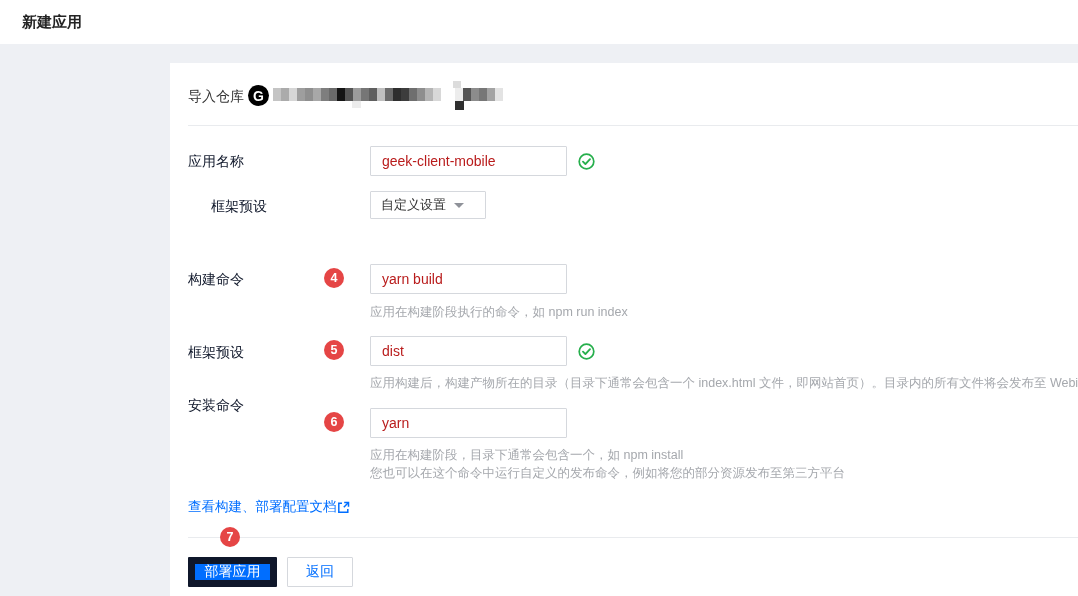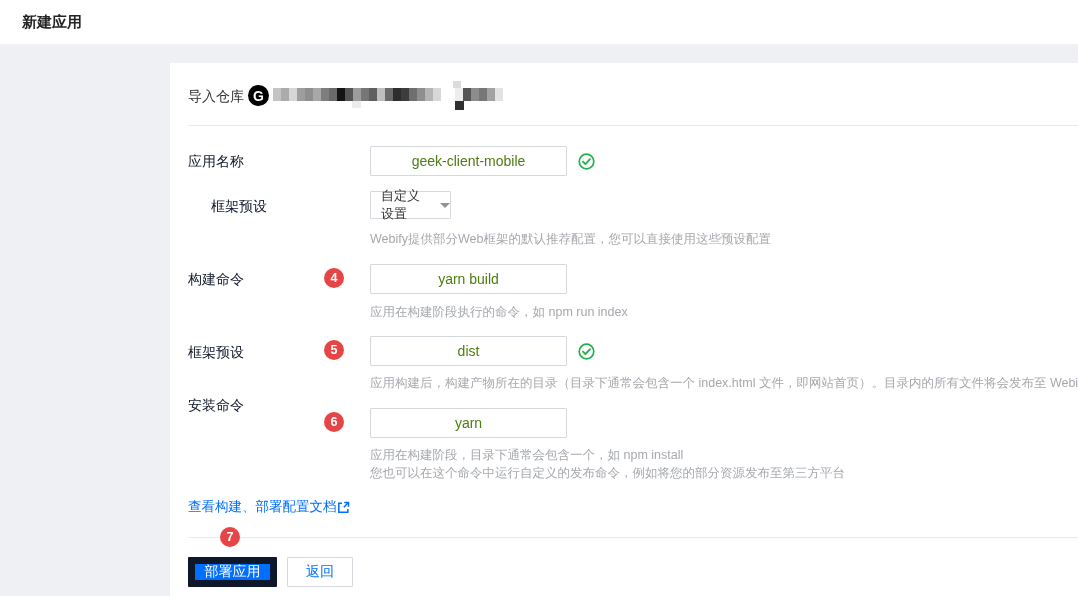--- a/index.html
+++ b/index.html
@@ -55,26 +55,26 @@
   .m-ext-3 { left: 283px; top: 18px; width: 8px; height: 7px; background: #dcdcdc; }
 
   
   .f-label {
     position: absolute; left: 18px;
     font-size: 14px; color: #0f172a;
   }
   .f-input {
     position: absolute; left: 200px; width: 197px; height: 30px;
     border: 1px solid #d5d8dd; border-radius: 1px;
-    padding: 0 11px; font-size: 14px; color: #4d7c0f;
+    padding: 0 11px; font-size: 14px; color: #b91c1c;
     font-family: "Liberation Sans", "DejaVu Sans", sans-serif;
-    background: #ffffff; outline: none; text-align: center;
+    background: #ffffff; outline: none;
   }
   .f-select {
-    position: absolute; left: 200px; width: 81px; height: 28px;
+    position: absolute; left: 200px; width: 116px; height: 28px;
     border: 1px solid #d5d8dd; border-radius: 1px; background: #ffffff;
     font-size: 13px; color: #333333;
     display: flex; align-items: center; padding-left: 10px;
     cursor: pointer;
   }
   .caret {
     width: 0; height: 0; margin-left: 8px;
     border-left: 5px solid transparent; border-right: 5px solid transparent;
     border-top: 5px solid #8f9299;
   }
@@ -173,21 +173,20 @@
   <svg class="check-icon chk-appname" viewBox="0 0 17 17">
     <circle cx="8.5" cy="8.5" r="7.3" fill="none" stroke="#26af4c" stroke-width="1.7"></circle>
     <path d="M5 8.7l2.4 2.4 4.6-4.9" fill="none" stroke="#26af4c" stroke-width="1.9" stroke-linecap="round" stroke-linejoin="round"></path>
   </svg>
 
   <div class="f-label lbl-framework">框架预设</div>
   <div class="f-select sel-framework">
     <span>自定义设置</span>
     <span class="caret"></span>
   </div>
-  <div class="f-help hlp-framework">Webify提供部分Web框架的默认推荐配置，您可以直接使用这些预设配置</div>
 
   <div class="f-label lbl-build">构建命令</div>
   <div class="step-badge bdg-build">4</div>
   <input class="f-input inp-build" type="text" value="yarn build" style="">
   <div class="f-help hlp-build">应用在构建阶段执行的命令，如 npm run index</div>
 
   <div class="f-label lbl-output">框架预设</div>
   <div class="step-badge bdg-output">5</div>
   <input class="f-input inp-output" type="text" value="dist" style="">
   <svg class="check-icon chk-output" viewBox="0 0 17 17">

